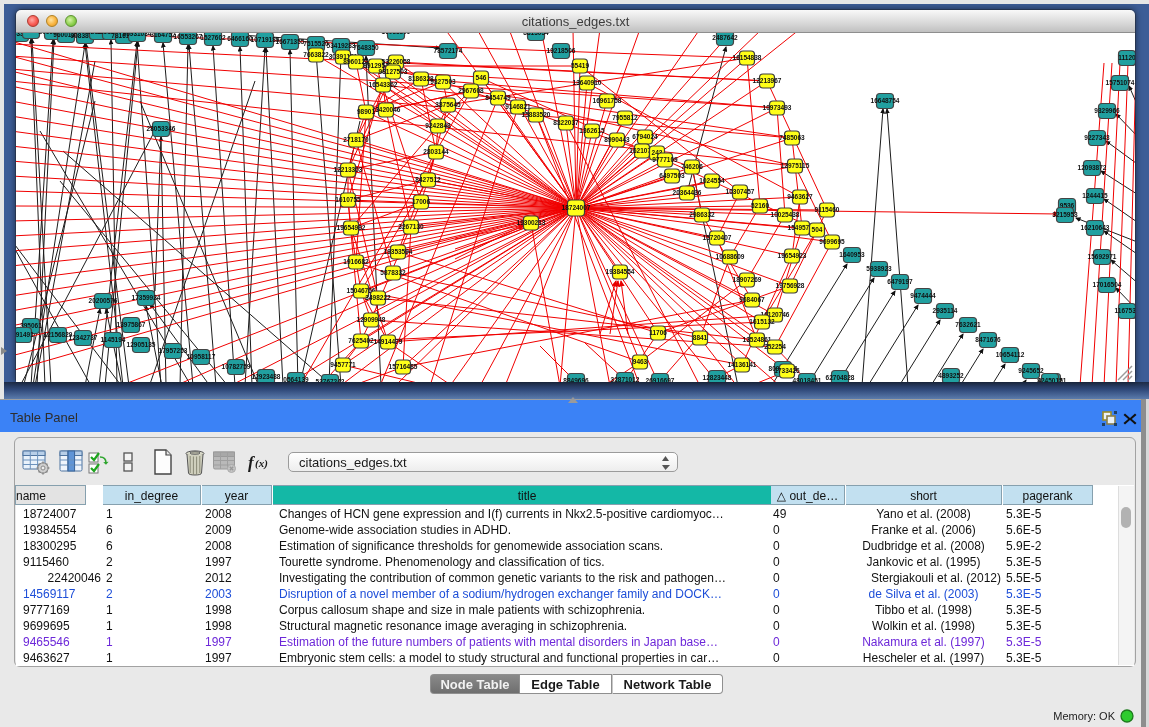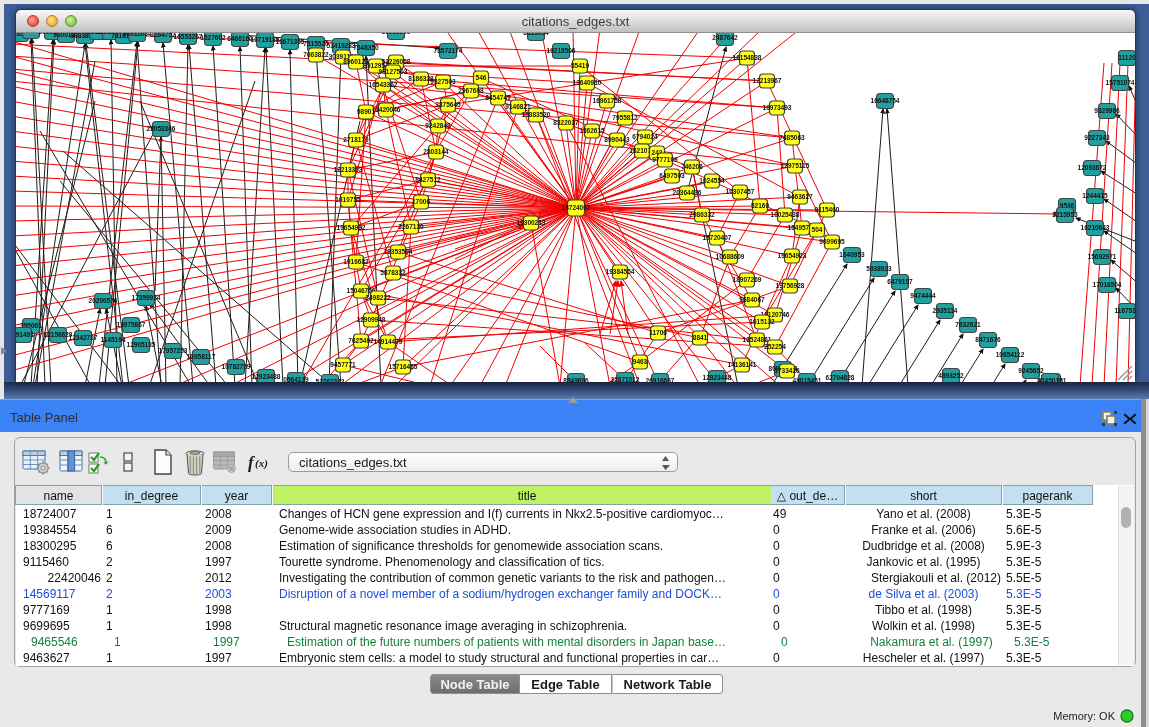--- a/index.html
+++ b/index.html
@@ -741,24 +741,24 @@
     </svg></div>
 <div id="combo">
     <span style="position:absolute;left:10px;top:2px">citations_edges.txt</span>
   <svg width="9" height="14" viewBox="0 0 9 14" style="position:absolute;right:7px;top:3px">
     <path d="M4.5 0L8 5H1z" fill="#555"></path>
       <path d="M4.5 14L1 9h8z" fill="#555"></path>
   </svg>
 </div>
 <div style="position:absolute;left:0;top:485px;width:1149px;height:21px;font-size:12px;color:#111">
     <div style="position:absolute;left:15px;top:0;width:1px;height:20px;background:#86a0ae"></div>
-    <div style="position:absolute;left:16px;top:0;width:86px;height:20px;background:#e3e3e3;border-right:1px solid #86a0ae;border-top:1px solid #86a0ae;border-bottom:1px solid #86a0ae;text-align:center;line-height:20px">name</div>
+    <div style="position:absolute;left:16px;top:0;width:70px;height:20px;background:#e3e3e3;border-right:1px solid #86a0ae;border-top:1px solid #86a0ae;border-bottom:1px solid #86a0ae;line-height:20px">name</div>
     <div style="position:absolute;left:103px;top:0;width:98px;height:20px;background:#c2e0f0;border-right:1px solid #86a0ae;border-top:1px solid #86a0ae;border-bottom:1px solid #86a0ae;text-align:center;line-height:20px">in_degree</div>
     <div style="position:absolute;left:202px;top:0;width:70px;height:20px;background:#c2e0f0;border-right:1px solid #86a0ae;border-top:1px solid #86a0ae;border-bottom:1px solid #86a0ae;text-align:center;line-height:20px">year</div>
-    <div style="position:absolute;left:273px;top:0;width:509px;height:20px;background:#bef264;border-right:1px solid #86a0ae;border-top:1px solid #86a0ae;border-bottom:1px solid #86a0ae;text-align:center;line-height:20px">title</div>
+    <div style="position:absolute;left:273px;top:0;width:509px;height:20px;background:#14b8a6;border-right:1px solid #86a0ae;border-top:1px solid #86a0ae;border-bottom:1px solid #86a0ae;text-align:center;line-height:20px">title</div>
     <div style="position:absolute;left:771px;top:0;width:74px;height:20px;background:#c2e0f0;border-right:1px solid #86a0ae;border-top:1px solid #86a0ae;border-bottom:1px solid #86a0ae;text-align:center;line-height:20px">△ out_de…</div>
     <div style="position:absolute;left:846px;top:0;width:156px;height:20px;background:#c2e0f0;border-right:1px solid #86a0ae;border-top:1px solid #86a0ae;border-bottom:1px solid #86a0ae;text-align:center;line-height:20px">short</div>
     <div style="position:absolute;left:1003px;top:0;width:90px;height:20px;background:#c2e0f0;border-right:1px solid #86a0ae;border-top:1px solid #86a0ae;border-bottom:1px solid #86a0ae;text-align:center;line-height:20px">pagerank</div>
   </div>
 <div style="position:absolute;left:0;top:506px;width:1134px;height:16px;font-size:12px;color:#111;line-height:16px">
     <div style="position:absolute;left:23px;top:0;width:78px;height:16px;overflow:hidden;white-space:nowrap;text-align:left">18724007</div>
     <div style="position:absolute;left:106px;top:0;width:94px;height:16px;overflow:hidden;white-space:nowrap;text-align:left">1</div>
     <div style="position:absolute;left:205px;top:0;width:66px;height:16px;overflow:hidden;white-space:nowrap;text-align:left">2008</div>
     <div style="position:absolute;left:279px;top:0;width:490px;height:16px;overflow:hidden;white-space:nowrap;text-align:left">Changes of HCN gene expression and I(f) currents in Nkx2.5-positive cardiomyoc…</div>
     <div style="position:absolute;left:773px;top:0;width:71px;height:16px;overflow:hidden;white-space:nowrap;text-align:left">49</div>
@@ -774,21 +774,21 @@
     <div style="position:absolute;left:846px;top:0;width:155px;height:16px;overflow:hidden;white-space:nowrap;text-align:center">Franke et al. (2006)</div>
     <div style="position:absolute;left:1006px;top:0;width:86px;height:16px;overflow:hidden;white-space:nowrap;text-align:left">5.6E-5</div>
   </div>
 <div style="position:absolute;left:0;top:538px;width:1134px;height:16px;font-size:12px;color:#111;line-height:16px">
     <div style="position:absolute;left:23px;top:0;width:78px;height:16px;overflow:hidden;white-space:nowrap;text-align:left">18300295</div>
     <div style="position:absolute;left:106px;top:0;width:94px;height:16px;overflow:hidden;white-space:nowrap;text-align:left">6</div>
     <div style="position:absolute;left:205px;top:0;width:66px;height:16px;overflow:hidden;white-space:nowrap;text-align:left">2008</div>
     <div style="position:absolute;left:279px;top:0;width:490px;height:16px;overflow:hidden;white-space:nowrap;text-align:left">Estimation of significance thresholds for genomewide association scans.</div>
     <div style="position:absolute;left:773px;top:0;width:71px;height:16px;overflow:hidden;white-space:nowrap;text-align:left">0</div>
     <div style="position:absolute;left:846px;top:0;width:155px;height:16px;overflow:hidden;white-space:nowrap;text-align:center">Dudbridge et al. (2008)</div>
-    <div style="position:absolute;left:1006px;top:0;width:86px;height:16px;overflow:hidden;white-space:nowrap;text-align:left">5.9E-3</div>
+    <div style="position:absolute;left:1006px;top:0;width:86px;height:16px;overflow:hidden;white-space:nowrap;text-align:left">5.9E-2</div>
   </div>
 <div style="position:absolute;left:0;top:554px;width:1134px;height:16px;font-size:12px;color:#111;line-height:16px">
     <div style="position:absolute;left:23px;top:0;width:78px;height:16px;overflow:hidden;white-space:nowrap;text-align:left">9115460</div>
     <div style="position:absolute;left:106px;top:0;width:94px;height:16px;overflow:hidden;white-space:nowrap;text-align:left">2</div>
     <div style="position:absolute;left:205px;top:0;width:66px;height:16px;overflow:hidden;white-space:nowrap;text-align:left">1997</div>
     <div style="position:absolute;left:279px;top:0;width:490px;height:16px;overflow:hidden;white-space:nowrap;text-align:left">Tourette syndrome. Phenomenology and classification of tics.</div>
     <div style="position:absolute;left:773px;top:0;width:71px;height:16px;overflow:hidden;white-space:nowrap;text-align:left">0</div>
     <div style="position:absolute;left:846px;top:0;width:155px;height:16px;overflow:hidden;white-space:nowrap;text-align:center">Jankovic et al. (1995)</div>
     <div style="position:absolute;left:1006px;top:0;width:86px;height:16px;overflow:hidden;white-space:nowrap;text-align:left">5.3E-5</div>
   </div>
@@ -807,34 +807,35 @@
     <div style="position:absolute;left:205px;top:0;width:66px;height:16px;overflow:hidden;white-space:nowrap;text-align:left">2003</div>
     <div style="position:absolute;left:279px;top:0;width:490px;height:16px;overflow:hidden;white-space:nowrap;text-align:left">Disruption of a novel member of a sodium/hydrogen exchanger family and DOCK…</div>
     <div style="position:absolute;left:773px;top:0;width:71px;height:16px;overflow:hidden;white-space:nowrap;text-align:left">0</div>
     <div style="position:absolute;left:846px;top:0;width:155px;height:16px;overflow:hidden;white-space:nowrap;text-align:center">de Silva et al. (2003)</div>
     <div style="position:absolute;left:1006px;top:0;width:86px;height:16px;overflow:hidden;white-space:nowrap;text-align:left">5.3E-5</div>
   </div>
 <div style="position:absolute;left:0;top:602px;width:1134px;height:16px;font-size:12px;color:#111;line-height:16px">
     <div style="position:absolute;left:23px;top:0;width:78px;height:16px;overflow:hidden;white-space:nowrap;text-align:left">9777169</div>
     <div style="position:absolute;left:106px;top:0;width:94px;height:16px;overflow:hidden;white-space:nowrap;text-align:left">1</div>
     <div style="position:absolute;left:205px;top:0;width:66px;height:16px;overflow:hidden;white-space:nowrap;text-align:left">1998</div>
+    <div style="position:absolute;left:279px;top:0;width:490px;height:16px;overflow:hidden;white-space:nowrap;text-align:left">Corpus callosum shape and size in male patients with schizophrenia.</div>
     <div style="position:absolute;left:773px;top:0;width:71px;height:16px;overflow:hidden;white-space:nowrap;text-align:left">0</div>
     <div style="position:absolute;left:846px;top:0;width:155px;height:16px;overflow:hidden;white-space:nowrap;text-align:center">Tibbo et al. (1998)</div>
     <div style="position:absolute;left:1006px;top:0;width:86px;height:16px;overflow:hidden;white-space:nowrap;text-align:left">5.3E-5</div>
   </div>
 <div style="position:absolute;left:0;top:618px;width:1134px;height:16px;font-size:12px;color:#111;line-height:16px">
     <div style="position:absolute;left:23px;top:0;width:78px;height:16px;overflow:hidden;white-space:nowrap;text-align:left">9699695</div>
     <div style="position:absolute;left:106px;top:0;width:94px;height:16px;overflow:hidden;white-space:nowrap;text-align:left">1</div>
     <div style="position:absolute;left:205px;top:0;width:66px;height:16px;overflow:hidden;white-space:nowrap;text-align:left">1998</div>
     <div style="position:absolute;left:279px;top:0;width:490px;height:16px;overflow:hidden;white-space:nowrap;text-align:left">Structural magnetic resonance image averaging in schizophrenia.</div>
     <div style="position:absolute;left:773px;top:0;width:71px;height:16px;overflow:hidden;white-space:nowrap;text-align:left">0</div>
     <div style="position:absolute;left:846px;top:0;width:155px;height:16px;overflow:hidden;white-space:nowrap;text-align:center">Wolkin et al. (1998)</div>
     <div style="position:absolute;left:1006px;top:0;width:86px;height:16px;overflow:hidden;white-space:nowrap;text-align:left">5.3E-5</div>
   </div>
-<div style="position:absolute;left:8px;top:634px;width:1134px;height:16px;font-size:12px;color:#15803d;line-height:16px">
+<div style="position:absolute;left:0;top:634px;width:1134px;height:16px;font-size:12px;color:#6d28d9;line-height:16px">
     <div style="position:absolute;left:23px;top:0;width:78px;height:16px;overflow:hidden;white-space:nowrap;text-align:left">9465546</div>
     <div style="position:absolute;left:106px;top:0;width:94px;height:16px;overflow:hidden;white-space:nowrap;text-align:left">1</div>
     <div style="position:absolute;left:205px;top:0;width:66px;height:16px;overflow:hidden;white-space:nowrap;text-align:left">1997</div>
     <div style="position:absolute;left:279px;top:0;width:490px;height:16px;overflow:hidden;white-space:nowrap;text-align:left">Estimation of the future numbers of patients with mental disorders in Japan base…</div>
     <div style="position:absolute;left:773px;top:0;width:71px;height:16px;overflow:hidden;white-space:nowrap;text-align:left">0</div>
     <div style="position:absolute;left:846px;top:0;width:155px;height:16px;overflow:hidden;white-space:nowrap;text-align:center">Nakamura et al. (1997)</div>
     <div style="position:absolute;left:1006px;top:0;width:86px;height:16px;overflow:hidden;white-space:nowrap;text-align:left">5.3E-5</div>
   </div>
 <div style="position:absolute;left:0;top:650px;width:1134px;height:16px;font-size:12px;color:#111;line-height:16px">
     <div style="position:absolute;left:23px;top:0;width:78px;height:16px;overflow:hidden;white-space:nowrap;text-align:left">9463627</div>

